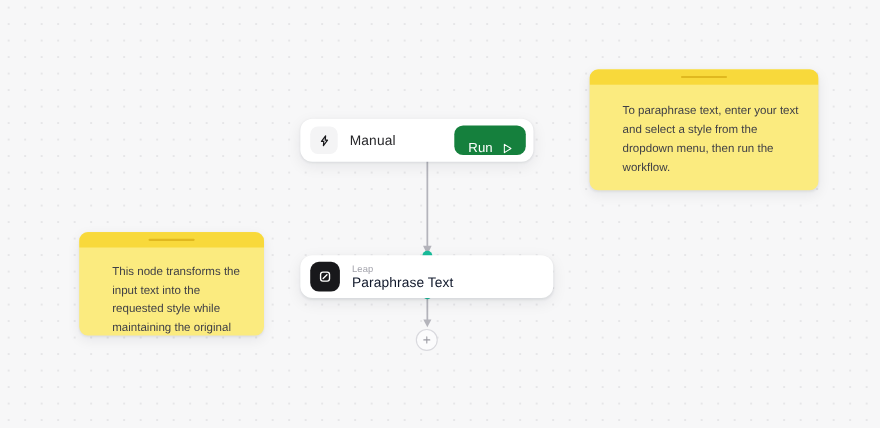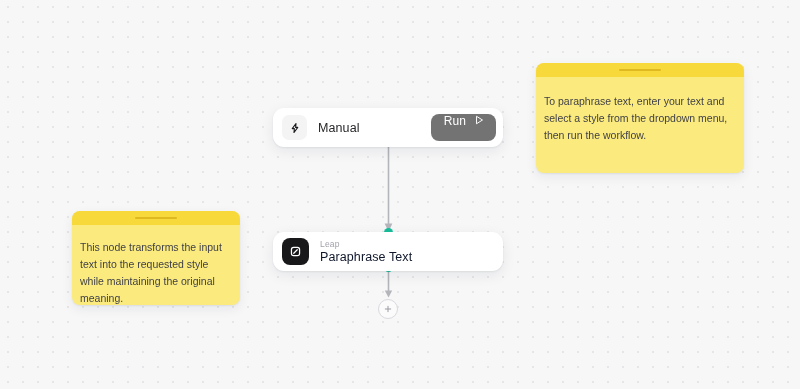--- a/index.html
+++ b/index.html
@@ -50,21 +50,21 @@
     border-radius: 11px;
     box-shadow: 0 1px 2px rgba(16,24,40,.07),
                 0 4px 14px rgba(16,24,40,.08);
     display: flex;
     align-items: center;
   }
 
   #node-manual {
     left: 273px;
     top: 108px;
-    width: 230px;
+    width: 212px;
     height: 39px;
     padding: 0 7px 0 9px;
   }
 
   #node-paraphrase {
     left: 273px;
     top: 232px;
     width: 230px;
     height: 39px;
     padding: 0 7px 0 9px;
@@ -120,23 +120,23 @@
     color: #0f172a;
     letter-spacing: .1px;
     white-space: nowrap;
   }
 
   .spacer { flex: 1 1 auto; }
 
   
   #run-button {
     display: flex;
-    align-items: flex-start;
+    align-items: flex-end;
     gap: 7px;
-    background: #737373;
+    background: #15803d;
     color: #ffffff;
     border: none;
     border-radius: 8px;
     height: 27px;
     padding: 0 11px 0 13px;
     font-family: "Liberation Sans", sans-serif;
     font-size: 12px;
     letter-spacing: .1px;
     cursor: pointer;
   }
@@ -179,21 +179,21 @@
     flex: 0 0 auto;
     cursor: grab;
   }
   .sticky-grip {
     width: 42px;
     height: 2.5px;
     border-radius: 2px;
     background: #e0b81f;
   }
   .sticky-body {
-    padding: 16px 14px 0 8px;
+    padding: 16px 14px 0 30px;
     font-size: 10.5px;
     line-height: 1.62;
     color: #3f3f46;
   }
 
   #sticky-right {
     left: 536px;
     top: 63px;
     width: 208px;
     height: 110px;

